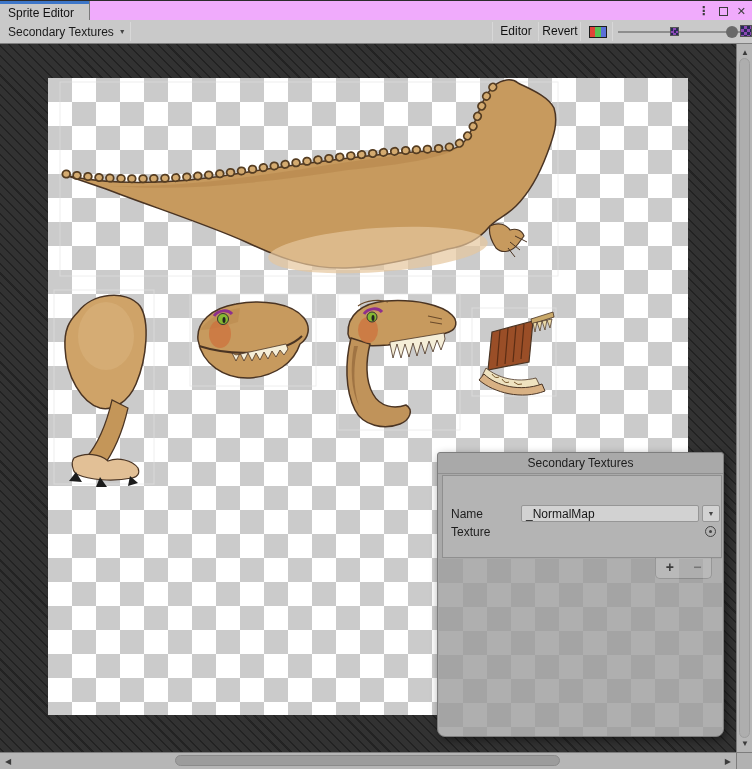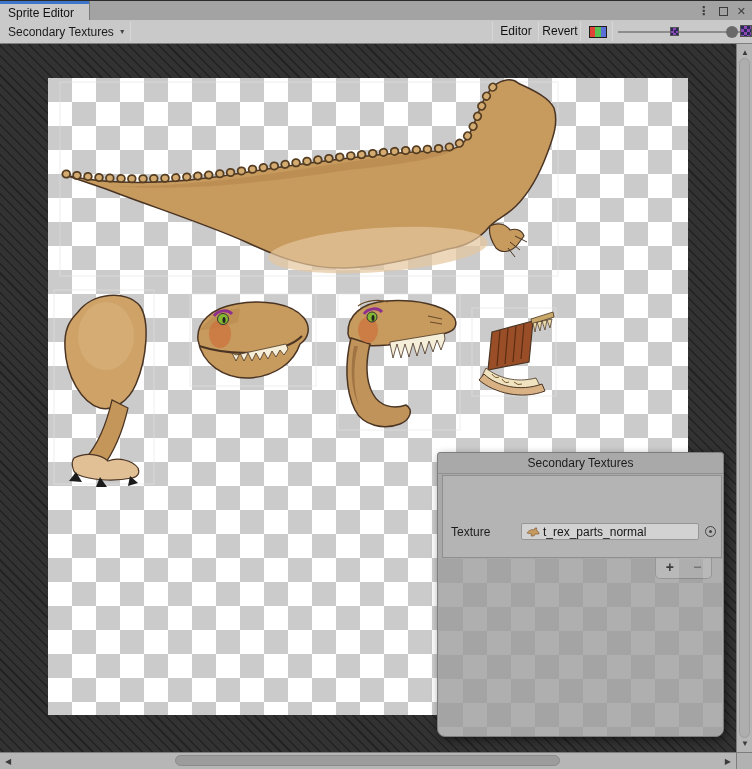--- a/index.html
+++ b/index.html
@@ -1,21 +1,21 @@
 <!DOCTYPE html>
 <html><head>
 <meta charset="utf-8">
 <style>
   * { margin:0; padding:0; box-sizing:border-box; }
   html,body { width:752px; height:769px; overflow:hidden; }
   body { font-family:"Liberation Sans","DejaVu Sans",sans-serif; font-size:12px; color:#1b1b1b; background:#2e2e2e; }
   .window { position:relative; width:752px; height:769px; }
 
   
-  .titlebar { position:absolute; left:0; top:0; width:752px; height:20px; background:#a3a3a3; border-top:1px solid #2b2b2b; }
+  .titlebar { position:absolute; left:0; top:0; width:752px; height:20px; background:#f0abfc; border-top:1px solid #2b2b2b; }
   .tab { position:absolute; left:0; top:0; width:90px; height:20px; background:#c9c9c9; border-right:1px solid #7a7a7a; }
   .tab-accent { position:absolute; left:0; top:0; width:100%; height:3px; background:#3d76c8; }
   .tab-label { position:absolute; left:8px; top:5px; color:#111; }
   .win-controls { position:absolute; right:6px; top:0; height:20px; display:flex; align-items:center; gap:9px; }
   .kebab { color:#3c3c3c; font-size:12px; font-weight:bold; line-height:20px; }
   .maxbox { width:9px; height:9px; border:1.5px solid #3c3c3c; display:inline-block; }
   .closex { color:#3c3c3c; font-size:11px; line-height:20px; }
 
   
   .toolbar { position:absolute; left:0; top:20px; width:752px; height:24px; background:#c9c9c9; border-bottom:1px solid #7f7f7f; }
@@ -186,28 +186,31 @@
           <path d="M438,290 C450,300 468,305 488,300 L492,308 C470,314 448,310 434,298 Z" fill="#efe3c0" stroke="#4a3423" stroke-width="0.8"></path>
           <path d="M444,296 q3,5 7,3 M454,301 q3,5 7,3 M466,304 q4,4 8,2" fill="none" stroke="#7a5a30" stroke-width="1"></path>
           <path d="M436,296 C448,308 472,314 494,306 L497,313 C474,322 446,315 431,302 Z" fill="#d8b184" stroke="#4a3423" stroke-width="1"></path>
         </g>
       </svg>
     </div>
 
     <div class="panel">
       <div class="panel-header">Secondary Textures</div>
       <div class="panel-fields">
+        <div class="f-row row-name">
+          <span class="f-label">Name</span>
+          <div class="t-field">
+            <span>_NormalMap</span>
+          </div>
+          <div class="dd-btn">
+            <span>▼</span>
+          </div>
+        </div>
         <div class="f-row row-texture">
           <span class="f-label">Texture</span>
-          <div class="t-field">
-            <svg class="thumb-icon" width="14" height="11" viewBox="0 0 14 11">
-              <path d="M1,7 C3,4 6,3 8,4 L9,2 L11,2 L10,4 C12,5 13,6 13,8 L9,8 L8,10 L5,10 L6,8 Z" fill="#c79a5e" stroke="#7a5230" stroke-width="0.6"></path>
-            </svg>
-            <span>t_rex_parts_normal</span>
-          </div>
           <div class="picker"></div>
         </div>
       </div>
       <div class="addremove">
         <span class="plus">+</span>
         <span class="minus">−</span>
       </div>
       <div class="panel-body"></div>
     </div>
 

